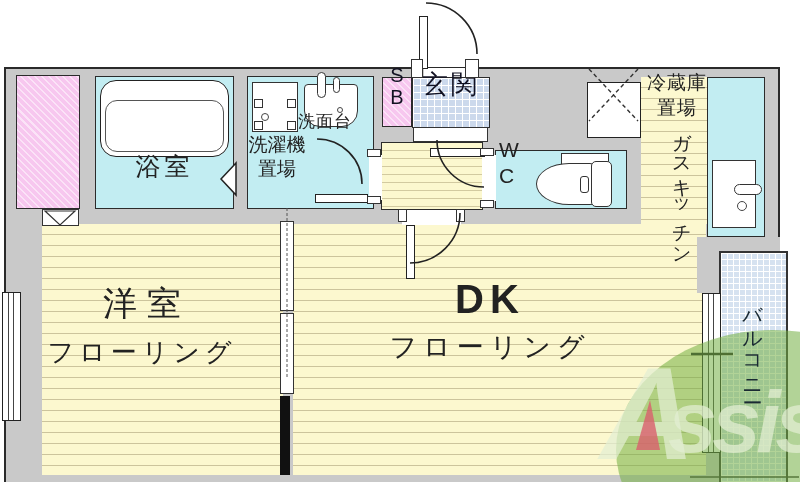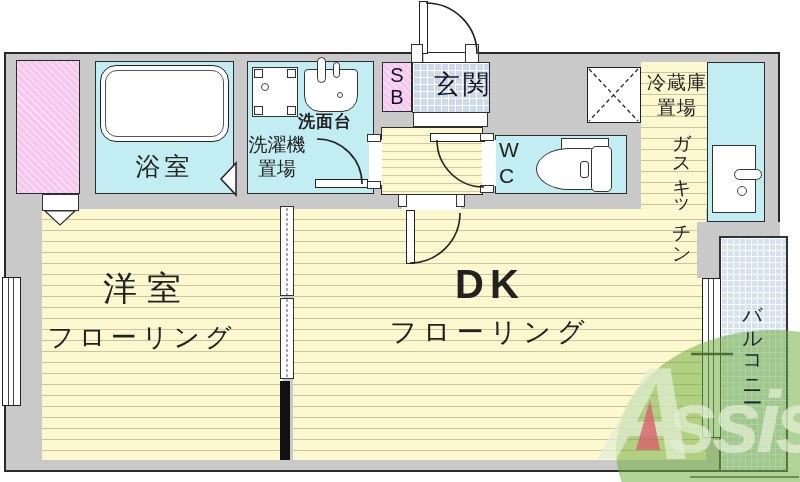--- a/index.html
+++ b/index.html
@@ -1,18 +1,18 @@
 <!DOCTYPE html>
 <html><head>
 <meta charset="utf-8">
 <style>
   html,body{margin:0;padding:0;background:#fff;}
   #plan{position:relative;width:800px;height:482px;background:#fff;overflow:hidden;
         font-family:"Liberation Sans","DejaVu Sans",sans-serif;color:#222;}
-  .abs{position:absolute;box-sizing:border-box;}
+  .abs{position:absolute;box-sizing:border-box;margin-top:15px;}
   
   .wall-base{background:#c9c9c9;border:2px solid #2a2a2a;}
   .wall-chunk{background:#c9c9c9;}
   
   .room{border:1.5px solid #2b2b2b;}
   .floor-y{background:repeating-linear-gradient(to bottom,#fcf8cf 0 10px,#ccc49c 10px 11px);}
   .floor-hall{background:repeating-linear-gradient(to bottom,#fcf8cf 0 7px,#d2caa0 7px 8px);}
   .cyan{background:#c2edf2;}
   .pink{background:#f7c7ef;background-image:repeating-linear-gradient(45deg,rgba(255,255,255,.5) 0 1.5px,transparent 1.5px 5px);}
   .tile{background-color:#ccd9ec;
@@ -55,34 +55,34 @@
     <div class="abs thinw" style="right:1px;top:1px;width:9px;height:9px;"></div>
     <div class="abs thinw" style="left:1px;bottom:1px;width:9px;height:9px;"></div>
     <div class="abs thinw" style="right:1px;bottom:1px;width:9px;height:9px;"></div>
     <div class="abs" style="left:8px;top:15px;width:8px;height:8px;border:1px solid #444;border-radius:50%;background:#fff;"></div>
   </div>
 
   <div class="abs thinw z20" style="left:304px;top:69px;width:54px;height:43px;border-radius:4px 4px 16px 16px;"></div>
   <div class="abs thinw z30" style="left:317px;top:57px;width:9px;height:26px;border-radius:5px;"></div>
   <div class="abs thinw z30" style="left:333px;top:62px;width:7px;height:16px;border-radius:4px;"></div>
   <div class="abs z30" style="left:337px;top:92px;width:6px;height:6px;border:1px solid #444;border-radius:50%;background:#fff;"></div>
-  <div class="lbl" style="left:298px;top:112px;font-size:17px;letter-spacing:1px;font-weight:bold;">洗面台</div>
+  <div class="lbl" style="left:298px;top:112px;font-size:17px;letter-spacing:1px;">洗面台</div>
   <div class="lbl" style="left:241px;top:133px;width:72px;font-size:19px;text-align:center;line-height:1.25;">洗濯機
 置場</div>
 
   <div class="abs white z30" style="left:315px;top:179px;width:53px;height:9px;"></div>
   <div class="abs z20" style="left:369px;top:140px;width:13px;height:45px;background:#fff;"></div>
   <div class="abs thinw z30" style="left:367px;top:134px;width:14px;height:8px;"></div>
   <div class="abs thinw z30" style="left:367px;top:181px;width:14px;height:8px;"></div>
 
   <div class="abs room pink" style="left:382px;top:62px;width:30px;height:50px;"></div>
   <div class="lbl" style="left:382px;top:64px;width:30px;text-align:center;font-size:20px;line-height:1.1;color:#112;">S
 B</div>
   <div class="abs room tile" style="left:412px;top:62px;width:78px;height:51px;"></div>
-  <div class="lbl" style="left:424px;top:70px;width:78px;text-align:center;font-size:26px;letter-spacing:3px;color:#112;">玄関</div>
+  <div class="lbl" style="left:412px;top:70px;width:78px;text-align:center;font-size:26px;letter-spacing:3px;color:#112;">玄関</div>
   <div class="abs thinw z20" style="left:413px;top:112px;width:75px;height:15px;"></div>
 
   <div class="abs" style="left:424px;top:53px;width:42px;height:9px;background:#fff;z-index:20;"></div>
   <div class="abs white z30" style="left:419px;top:1px;width:9px;height:53px;"></div>
   <div class="abs thinw z30" style="left:411px;top:44px;width:12px;height:19px;"></div>
   <div class="abs thinw z30" style="left:465px;top:44px;width:14px;height:19px;"></div>
 
   <div class="abs room floor-hall" style="left:381px;top:127px;width:102px;height:68px;"></div>
 
   <div class="abs white z30" style="left:430px;top:133px;width:55px;height:9px;"></div>

